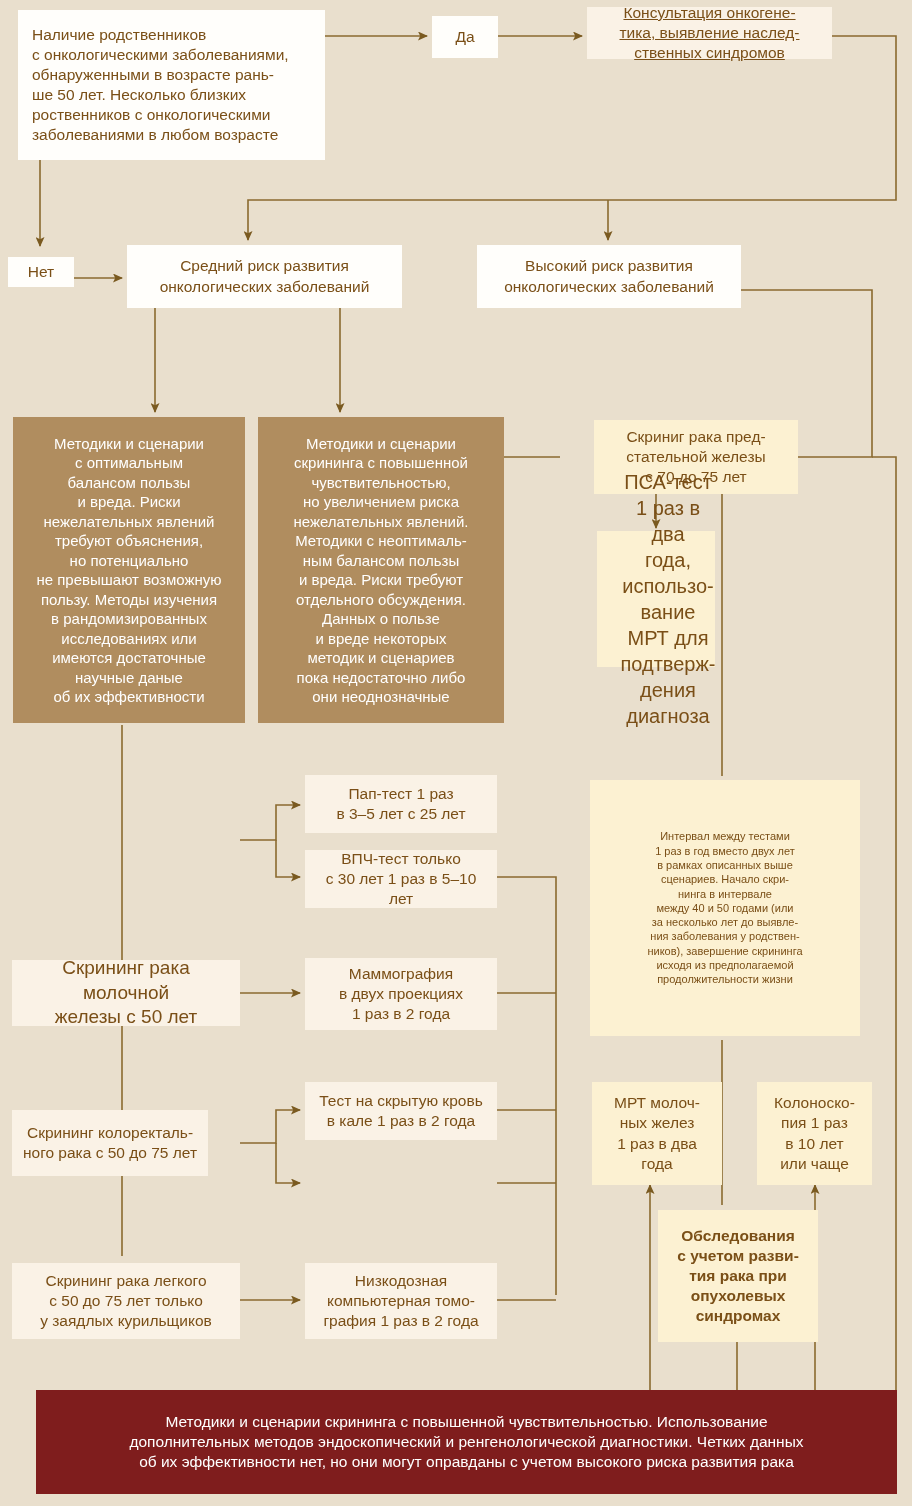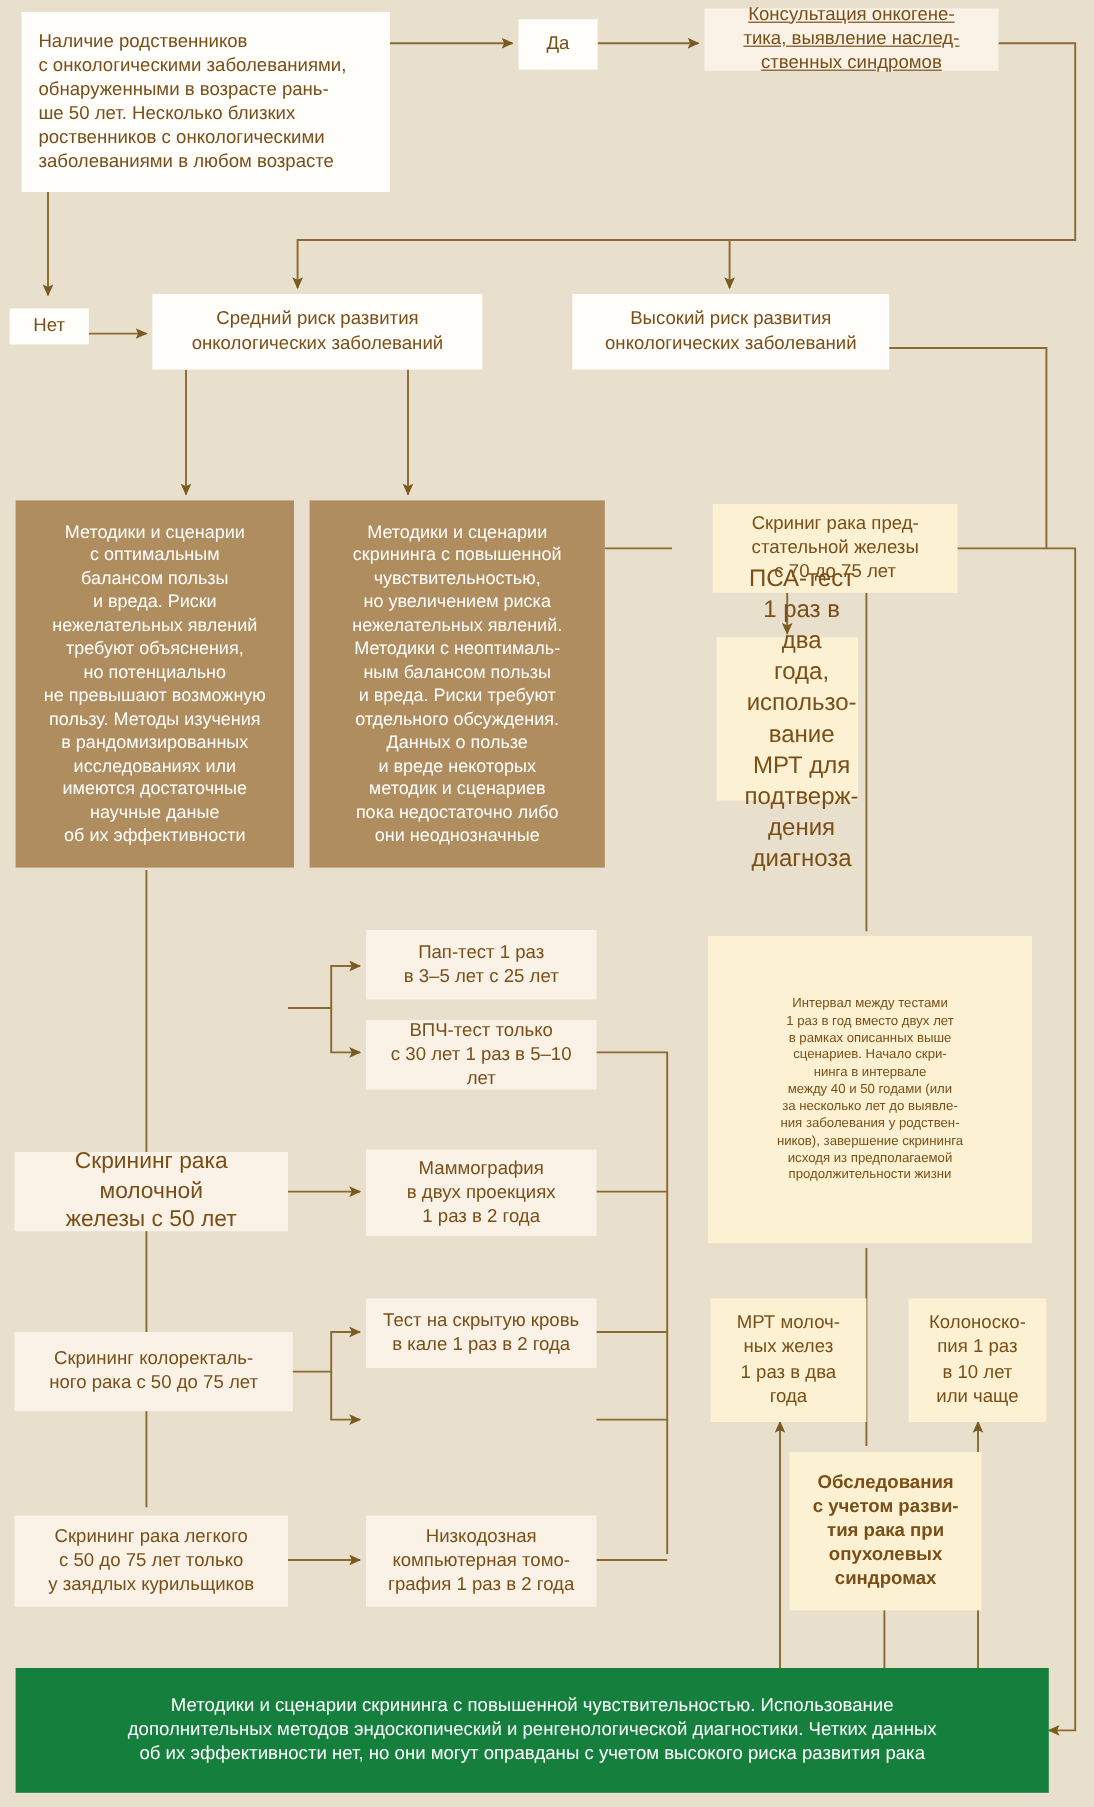--- a/index.html
+++ b/index.html
@@ -36,21 +36,21 @@
     text-align: center;
     color: #7a4f17;
     line-height: 1.30;
     white-space: pre-line;
     padding: 6px 8px;
   }
   .n-white  { background: #fffefb; }
   .n-cream  { background: #faf2e6; }
   .n-yellow { background: #fcf1d2; }
   .n-brown  { background: #b08d5f; color: #ffffff; }
-  .n-brown-d{ background: #15803d; color: #ffffff; }
+  .n-brown-d{ background: #7f1d1d; color: #ffffff; margin-left: 23px; }
 </style>
 </head>
 <body>
 
 <div id="canvas">
 
   <svg class="links" viewBox="0 0 912 1506">
     <defs>
       <marker id="ah" markerWidth="10" markerHeight="9" refX="9" refY="4.5" orient="auto" markerUnits="userSpaceOnUse">
         <path d="M0,0 L10,4.5 L0,9 L2.2,4.5 Z" fill="#7a5a20"></path>
@@ -182,21 +182,21 @@
   <div class="node n-cream" style="left:305px; top:850px; width:192px; height:58px; font-size:15.5px;">ВПЧ-тест только
 с 30 лет 1 раз в 5–10 лет</div>
 
   <div class="node n-cream" style="left:12px; top:960px; width:228px; height:66px; font-size:19px;">Скрининг рака молочной
 железы с 50 лет</div>
 
   <div class="node n-cream" style="left:305px; top:958px; width:192px; height:72px; font-size:15.5px;">Маммография
 в двух проекциях
 1 раз в 2 года</div>
 
-  <div class="node n-cream" style="left:12px; top:1110px; width:232px; height:66px; font-size:15.5px;">Скрининг колоректаль-
+  <div class="node n-cream" style="left:12px; top:1110px; width:196px; height:66px; font-size:15.5px;">Скрининг колоректаль-
 ного рака с 50 до 75 лет</div>
 
   <div class="node n-cream" style="left:305px; top:1082px; width:192px; height:58px; font-size:15.5px;">Тест на скрытую кровь
 в кале 1 раз в 2 года</div>
 
 
   <div class="node n-cream" style="left:12px; top:1263px; width:228px; height:76px; font-size:15.5px;">Скрининг рака легкого
 с 50 до 75 лет только
 у заядлых курильщиков</div>
 

